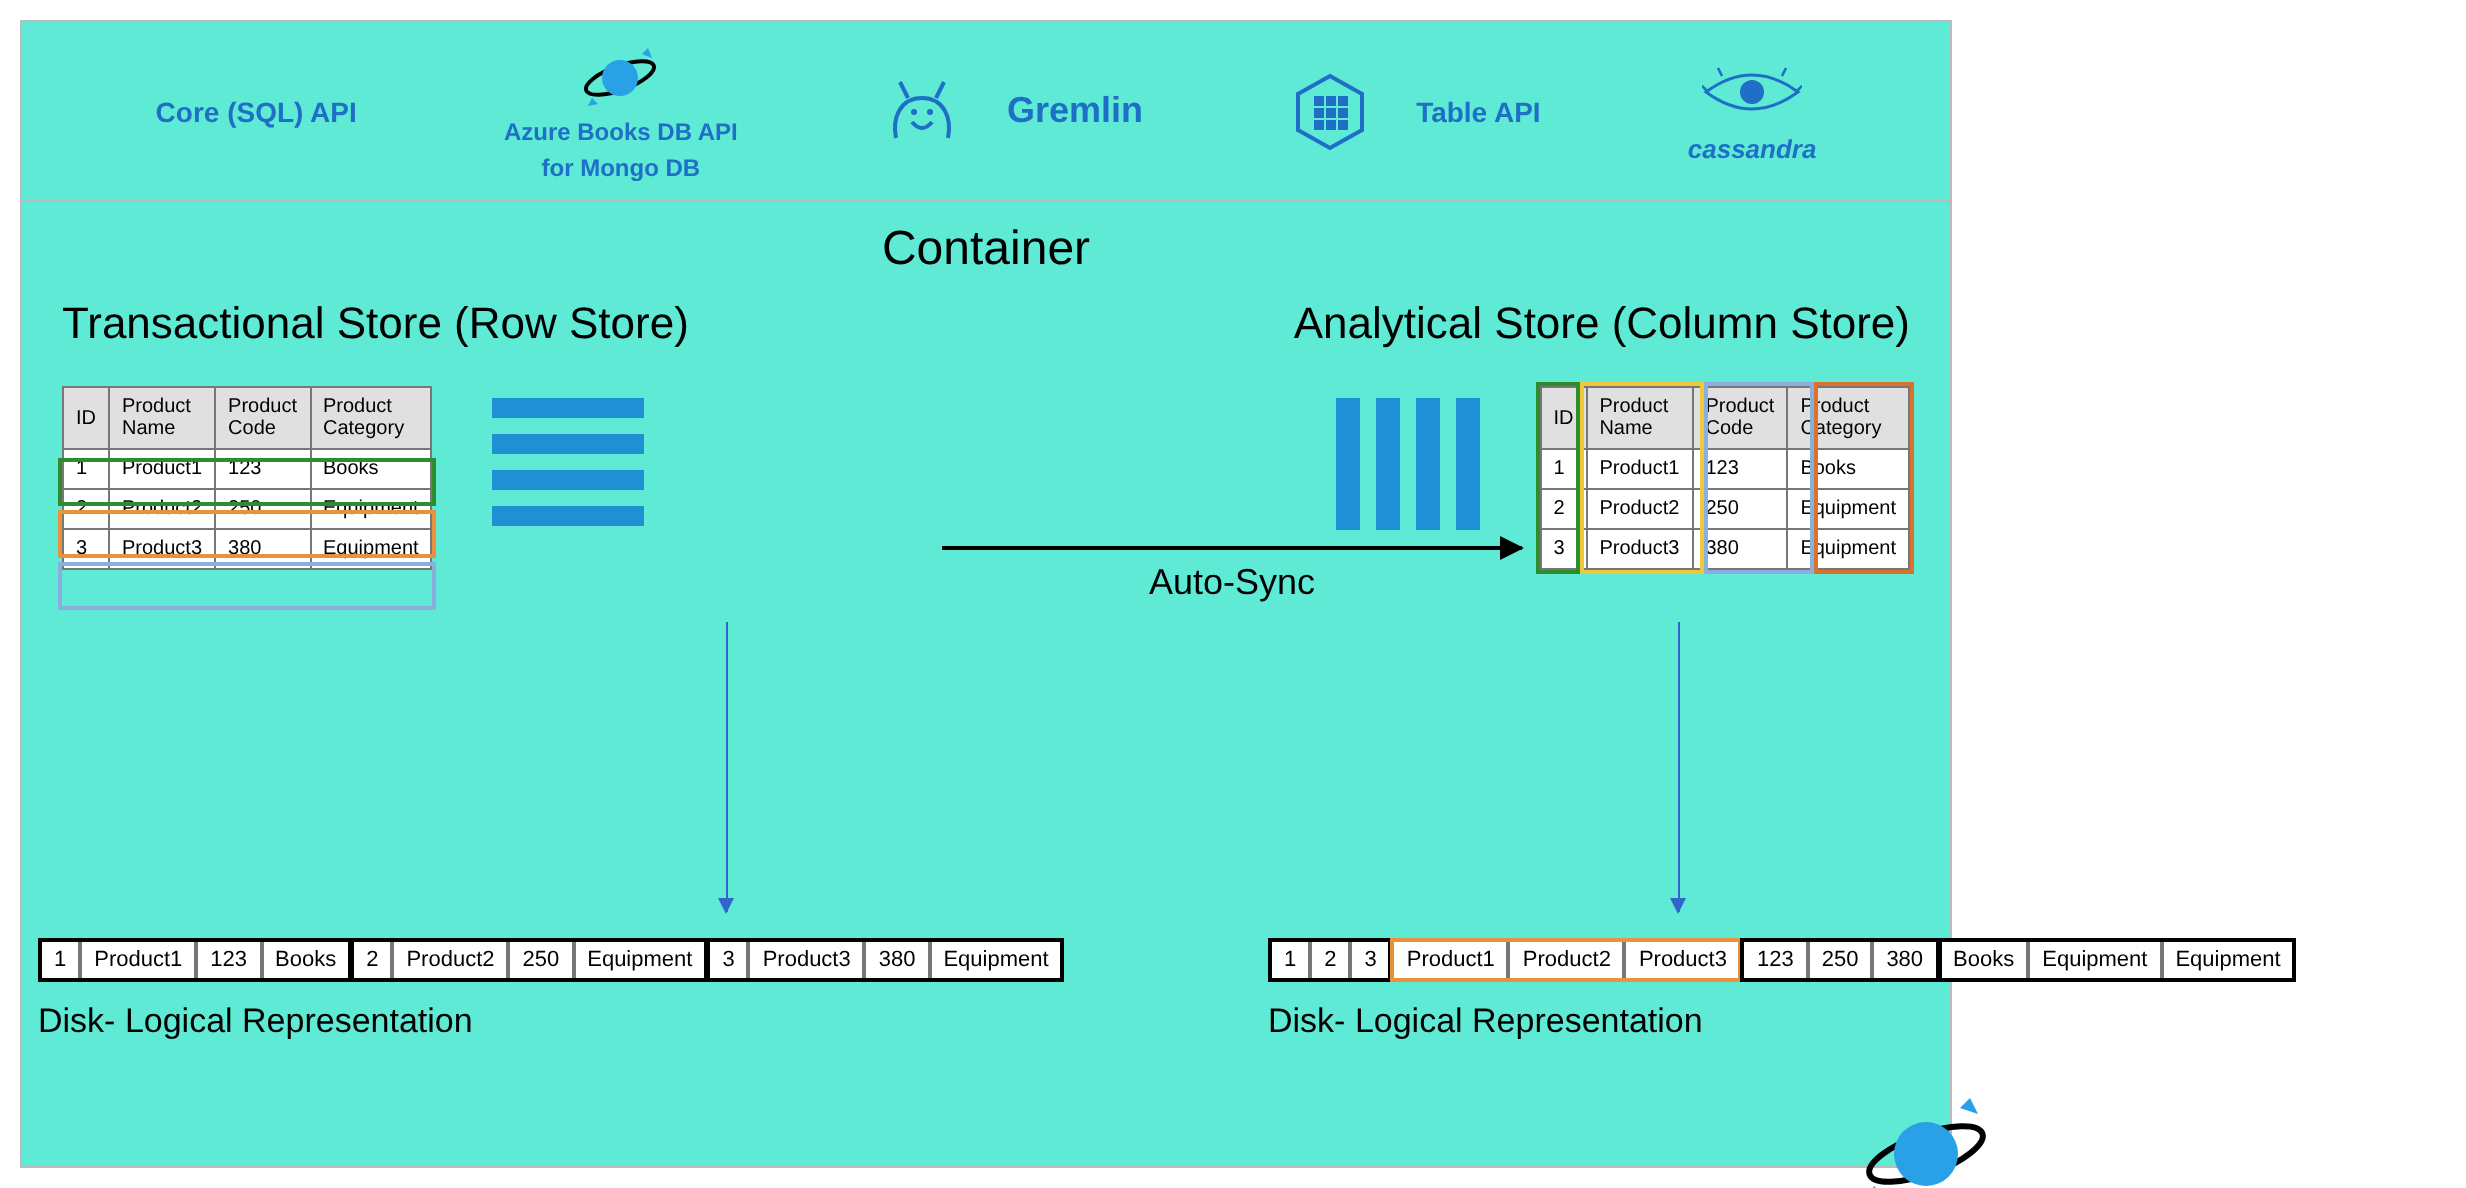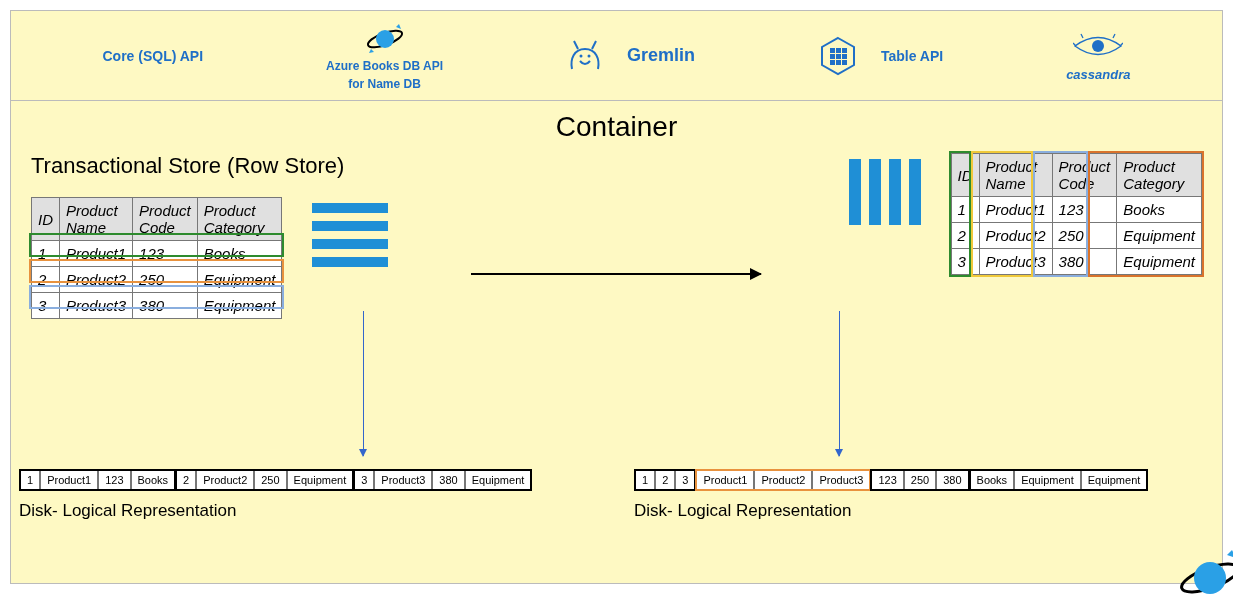--- a/index.html
+++ b/index.html
@@ -4,25 +4,25 @@
 <style>
   * { box-sizing: border-box; }
   body {
     margin: 0;
     padding: 10px;
     font-family: "Segoe UI", Arial, sans-serif;
     background: #fff;
     color: #000;
   }
   .outer {
-    width: 1213px;
+    width: 966px;
     height: 574px;
     border: 1px solid #bbb;
     position: relative;
-    background: #fef9c3;
+    background: #5eead4;
   }
   
   .api-header {
     height: 90px;
     border-bottom: 1px solid #bbb;
     display: flex;
     align-items: center;
     justify-content: space-around;
     padding: 0 30px;
   }
@@ -34,42 +34,41 @@
     font-size: 14px;
     font-weight: 600;
     gap: 4px;
   }
   .api-item.row { flex-direction: row; gap: 23px; }
   .api-item .icon { height: 34px; display: flex; align-items: center; }
 
   
   .container-title {
     text-align: center;
-    font-size: 28px;
+    font-size: 24px;
     margin-top: 10px;
     font-weight: 400;
   }
 
   
   .stores {
     display: flex;
     justify-content: space-between;
     padding: 10px 20px 0 20px;
   }
   .store { width: 560px; }
   .store-title { font-size: 22px; font-weight: 400; margin-bottom: 18px; }
   .store-right { text-align: right; }
   .store-body { display: flex; align-items: flex-start; gap: 30px; }
   .store-body.right { justify-content: flex-end; }
 
   
   table.products {
     border-collapse: collapse;
-    font-size: 15px;
-    font-style: italic;
+    font-size: 10px;
   }
   table.products th, table.products td {
     border: 1px solid #777;
     padding: 4px 6px;
     text-align: left;
     background: #fff;
   }
   table.products th {
     background: #e0e0e0;
     font-weight: 400;
@@ -187,21 +186,21 @@
     <div class="api-item">
       <span class="icon">
         <svg width="40" height="34" viewBox="0 0 40 34">
           <ellipse cx="20" cy="18" rx="18" ry="6" fill="none" stroke="#000" stroke-width="2" transform="rotate(-20 20 18)"></ellipse>
           <circle cx="20" cy="18" r="9" fill="#2aa0e6"></circle>
           <polygon points="34,3 36,8 31,6" fill="#2aa0e6"></polygon>
           <polygon points="6,28 9,31 4,32" fill="#2aa0e6"></polygon>
         </svg>
       </span>
       <span style="font-size:12px">Azure Books DB API</span>
-      <span style="font-size:12px">for Name DB</span>
+      <span style="font-size:12px">for Mongo DB</span>
     </div>
 
     <div class="api-item row">
       <span class="icon">
         <svg width="38" height="34" viewBox="0 0 38 34">
           <path d="M6 30 C4 20 8 10 19 10 C30 10 34 20 32 30 M12 10 L8 2 M26 10 L30 2 M14 22 Q19 28 24 22" fill="none" stroke="#1f6fc7" stroke-width="2"></path>
           <circle cx="15" cy="17" r="1.5" fill="#1f6fc7"></circle>
           <circle cx="23" cy="17" r="1.5" fill="#1f6fc7"></circle>
         </svg>
       </span>
@@ -287,20 +286,21 @@
         <div class="row-bars" style="margin-top:6px">
           <div class="bar"></div>
           <div class="bar"></div>
           <div class="bar"></div>
           <div class="bar"></div>
         </div>
       </div>
     </div>
 
     <div class="store">
+      <div class="store-title store-right">Analytical Store (Column Store)</div>
       <div class="store-body right">
 
         <div class="col-bars" style="margin-top:6px">
           <div class="bar"></div>
           <div class="bar"></div>
           <div class="bar"></div>
           <div class="bar"></div>
         </div>
 
         <div class="col-overlay">
@@ -339,20 +339,21 @@
           <div class="col-hl yellow" style="left:20px;width:62px"></div>
           <div class="col-hl blue" style="left:82px;width:55px"></div>
           <div class="col-hl orange2" style="left:137px;right:-2px"></div>
         </div>
       </div>
     </div>
   </div>
 
   <div class="sync-area">
     <div class="arrow-line"></div>
+    <div class="sync-label">Auto-Sync</div>
   </div>
 
   <div class="vpointer" style="left:352px; top:300px; height:145px"></div>
   <div class="vpointer" style="left:828px; top:300px; height:145px"></div>
 
   <div class="bottom-left">
     <div class="disk-strip">
       <div class="seg-group green">
         <div class="seg">1</div>
         <div class="seg">Product1</div>

